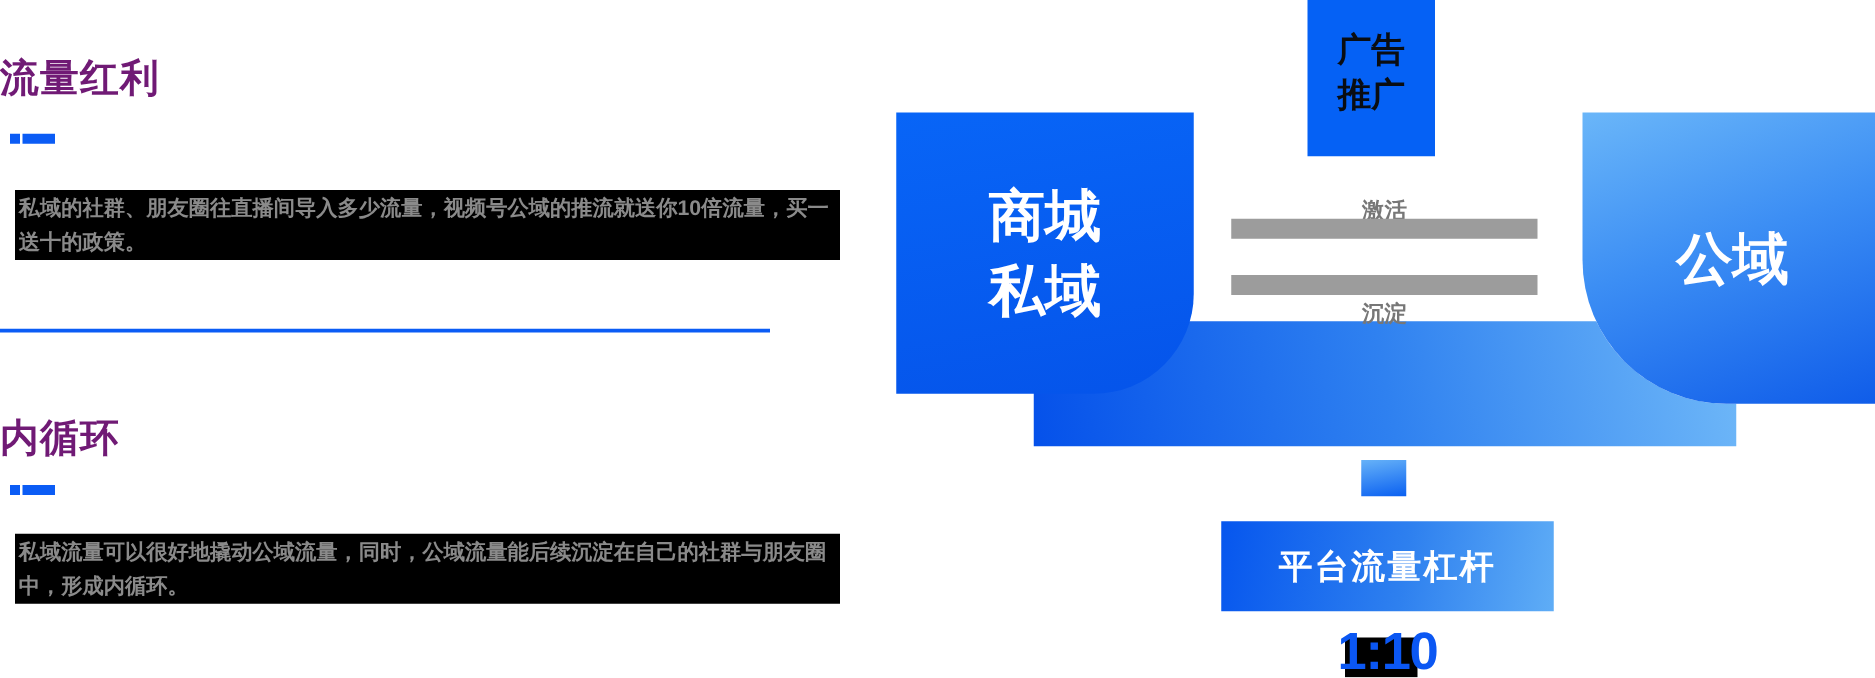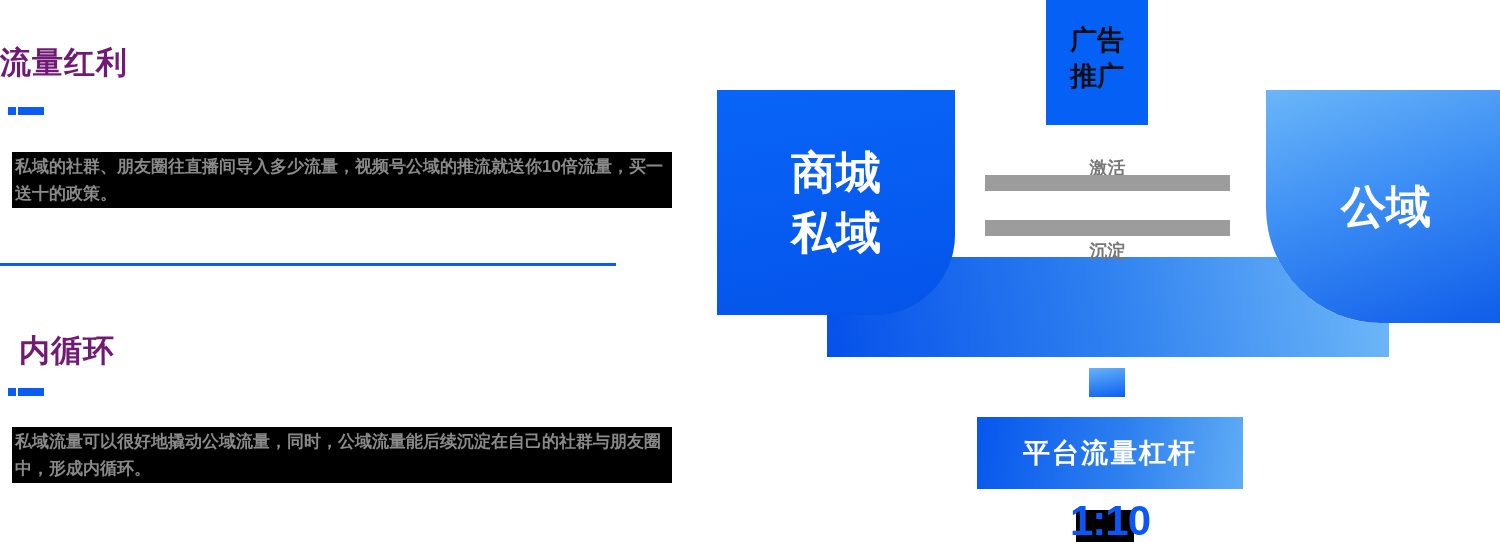--- a/index.html
+++ b/index.html
@@ -124,21 +124,21 @@
 
   <div class="abs accent-marks" style="top: 107px;">
     <span class="accent-sq"></span>
     <span class="accent-bar"></span>
   </div>
 
   <p class="abs sec-body" style="top: 152px;">私域的社群、朋友圈往直播间导入多少流量，视频号公域的推流就送你10倍流量，买一送十的政策。</p>
 
   <div class="abs divider" style="top: 263px;"></div>
 
-  <h2 class="abs sec-title" style="top: 330px; padding-left: 19px;">内循环</h2>
+  <h2 class="abs sec-title" style="top: 330px;">内循环</h2>
 
   <div class="abs accent-marks" style="top: 388px;">
     <span class="accent-sq"></span>
     <span class="accent-bar"></span>
   </div>
 
   <p class="abs sec-body" style="top: 427px;">私域流量可以很好地撬动公域流量，同时，公域流量能后续沉淀在自己的社群与朋友圈中，形成内循环。</p>
 
   <svg id="funnel-svg" class="abs" viewBox="0 0 1500 542">
     <defs>

